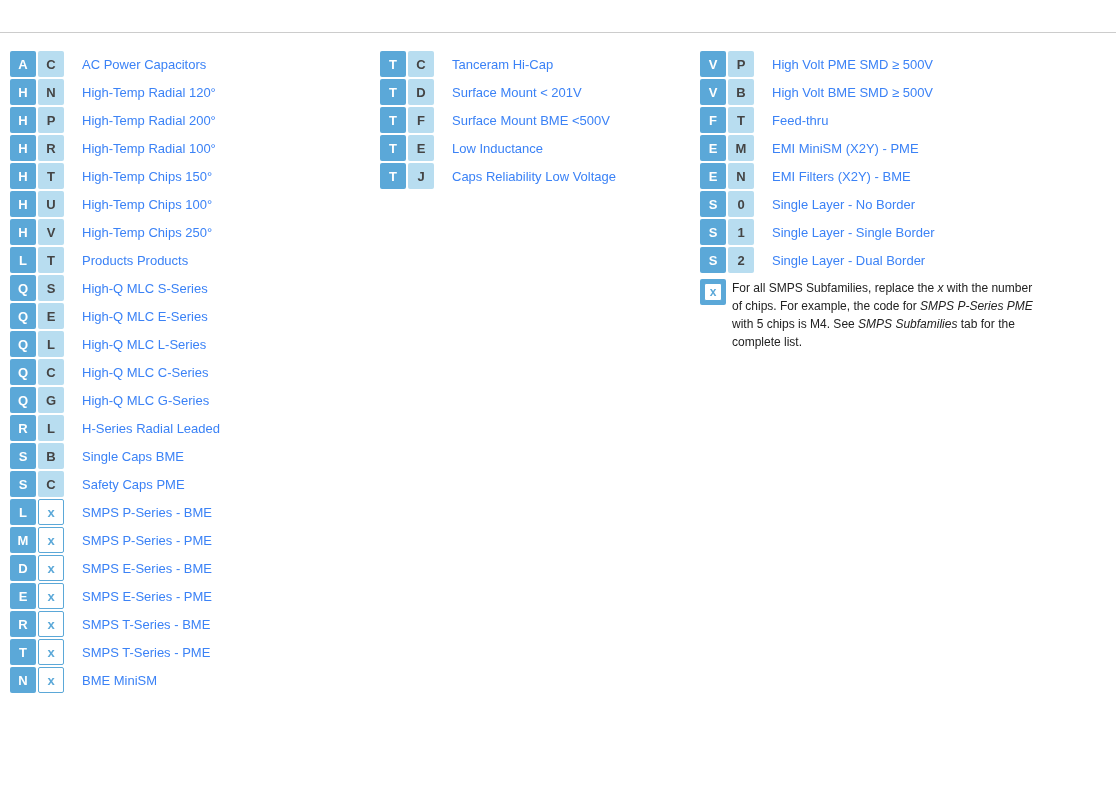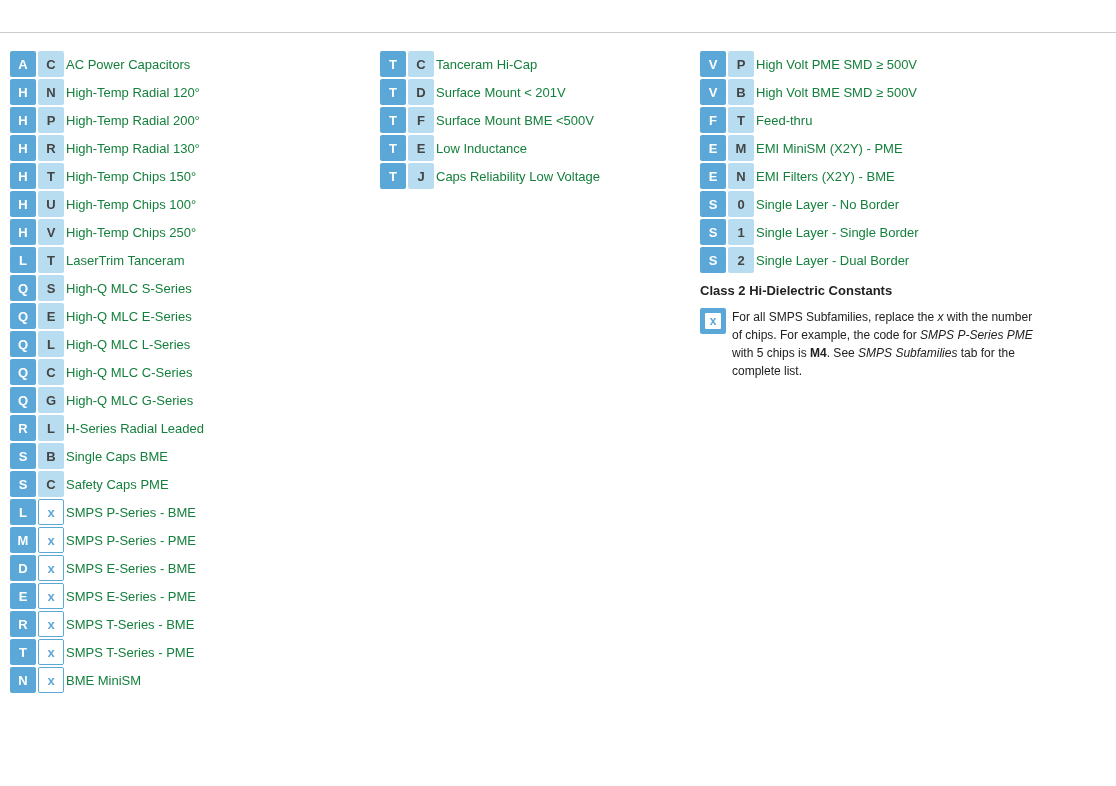--- a/index.html
+++ b/index.html
@@ -56,22 +56,22 @@
       border-radius: 2px;
     }
     .cell-outline {
       background: #fff;
       color: #5ba8d8;
       border: 1.5px solid #5ba8d8;
       border-radius: 2px;
     }
     .row-label {
       font-size: 13px;
-      margin-left: 0;
-      color: #15803d;
+      margin-left: 16px;
+      color: #3b82f6;
     }
     .section-heading {
       font-weight: bold;
       font-size: 13px;
       margin-top: 8px;
       margin-bottom: 4px;
     }
     .note-block {
       display: flex;
       flex-direction: row;
@@ -102,21 +102,21 @@
       border-radius: 2px;
       font-size: 12px;
       font-weight: bold;
     }
     .note-text {
       font-size: 12px;
       line-height: 1.5;
       color: #222;
     }
     .note-text em { font-style: italic; }
-    .note-text strong { font-weight: bold; }
+    .note-text strong { font-weight: normal; }
   </style>
 </head>
 <body>
 
 <div class="page-title"></div>
 
 <div class="content">
 
   <div class="column col-left">
 
@@ -131,41 +131,41 @@
         <span class="row-label">High-Temp Radial 120°</span>
       </div>
       <div class="row">
         <div class="cell cell-blue">H</div>
         <div class="cell cell-light">P</div>
         <span class="row-label">High-Temp Radial 200°</span>
       </div>
       <div class="row">
         <div class="cell cell-blue">H</div>
         <div class="cell cell-light">R</div>
-        <span class="row-label">High-Temp Radial 130°</span>
+        <span class="row-label">High-Temp Radial 100°</span>
       </div>
       <div class="row">
         <div class="cell cell-blue">H</div>
         <div class="cell cell-light">T</div>
         <span class="row-label">High-Temp Chips 150°</span>
       </div>
       <div class="row">
         <div class="cell cell-blue">H</div>
         <div class="cell cell-light">U</div>
         <span class="row-label">High-Temp Chips 100°</span>
       </div>
       <div class="row">
         <div class="cell cell-blue">H</div>
         <div class="cell cell-light">V</div>
         <span class="row-label">High-Temp Chips 250°</span>
       </div>
       <div class="row">
         <div class="cell cell-blue">L</div>
         <div class="cell cell-light">T</div>
-        <span class="row-label">LaserTrim Tanceram</span>
+        <span class="row-label">Products Products</span>
       </div>
       <div class="row">
         <div class="cell cell-blue">Q</div>
         <div class="cell cell-light">S</div>
         <span class="row-label">High-Q MLC S-Series</span>
       </div>
       <div class="row">
         <div class="cell cell-blue">Q</div>
         <div class="cell cell-light">E</div>
         <span class="row-label">High-Q MLC E-Series</span>
@@ -299,21 +299,20 @@
       <div class="row">
         <div class="cell cell-blue">S</div>
         <div class="cell cell-light">1</div>
         <span class="row-label">Single Layer - Single Border</span>
       </div>
       <div class="row">
         <div class="cell cell-blue">S</div>
         <div class="cell cell-light">2</div>
         <span class="row-label">Single Layer - Dual Border</span>
       </div>
-      <div class="section-heading">Class 2 Hi-Dielectric Constants</div>
       <div class="note-block">
         <div class="note-box">
           <div class="note-x">x</div>
         </div>
         <div class="note-text"><span>For all SMPS Subfamilies, replace the </span><em>x</em><span> with the number of chips. For example, the code for </span><em>SMPS P-Series PME</em><span> with 5 chips is </span><strong>M4</strong><span>. See </span><em>SMPS Subfamilies</em><span> tab for the complete list.</span></div>
       </div>
     </div>
 </div>
 
 </body></html>

